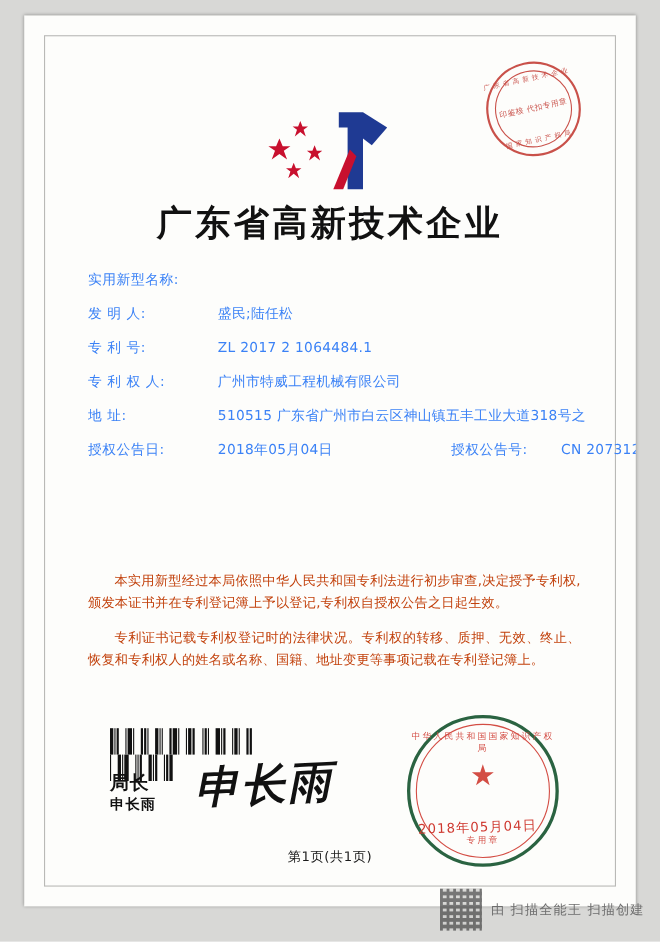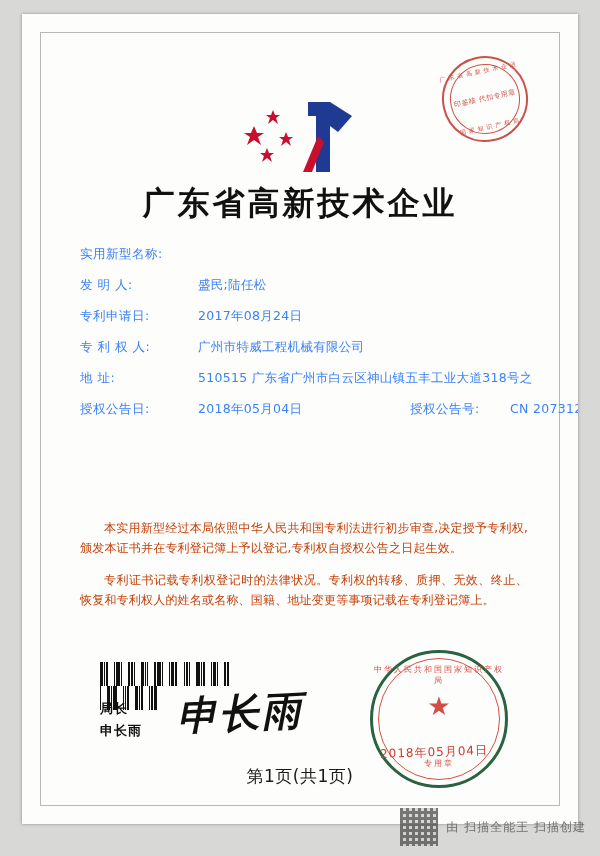--- a/index.html
+++ b/index.html
@@ -190,21 +190,21 @@
     background: #111;
     height: 100%;
     margin-right: 1px;
     vertical-align: top;
   }
   
   .sig-label {
     position: absolute;
     left: 78px;
     top: 686px;
-    font-size: 13px;
+    font-size: 17px;
     font-weight: bold;
     color: #111;
     letter-spacing: 1px;
   }
   .sig-name {
     position: absolute;
     left: 78px;
     top: 708px;
     font-size: 13px;
     font-weight: bold;
@@ -281,21 +281,21 @@
     letter-spacing: 1px;
     transform: rotate(-2deg);
   }
   
   .page-footer {
     position: absolute;
     left: 0;
     right: 0;
     bottom: 36px;
     text-align: center;
-    font-size: 17px;
+    font-size: 12px;
     color: #1b1b1b;
     letter-spacing: 0.5px;
   }
   
   .watermark {
     position: absolute;
     right: 14px;
     bottom: 10px;
     display: flex;
     align-items: center;
@@ -351,22 +351,22 @@
 
   <div class="fields">
     <div class="field-row">
       <span class="field-label">实用新型名称:</span>
     </div>
     <div class="field-row">
       <span class="field-label">发 明 人:</span>
       <span class="field-value">盛民;陆任松</span>
     </div>
     <div class="field-row">
-      <span class="field-label">专利申请日:</span>
-      <span class="field-value">2017年08月24日</span>
+      <span class="field-label">专 利 号:</span>
+      <span class="field-value">ZL 2017 2 1064484.1</span>
     </div>
     <div class="field-row">
       <span class="field-label">专 利 权 人:</span>
       <span class="field-value">广州市特威工程机械有限公司</span>
     </div>
     <div class="field-row">
       <span class="field-label">地 址:</span>
       <span class="field-value">510515 广东省广州市白云区神山镇五丰工业大道318号之</span>
     </div>
     <div class="field-row split">

